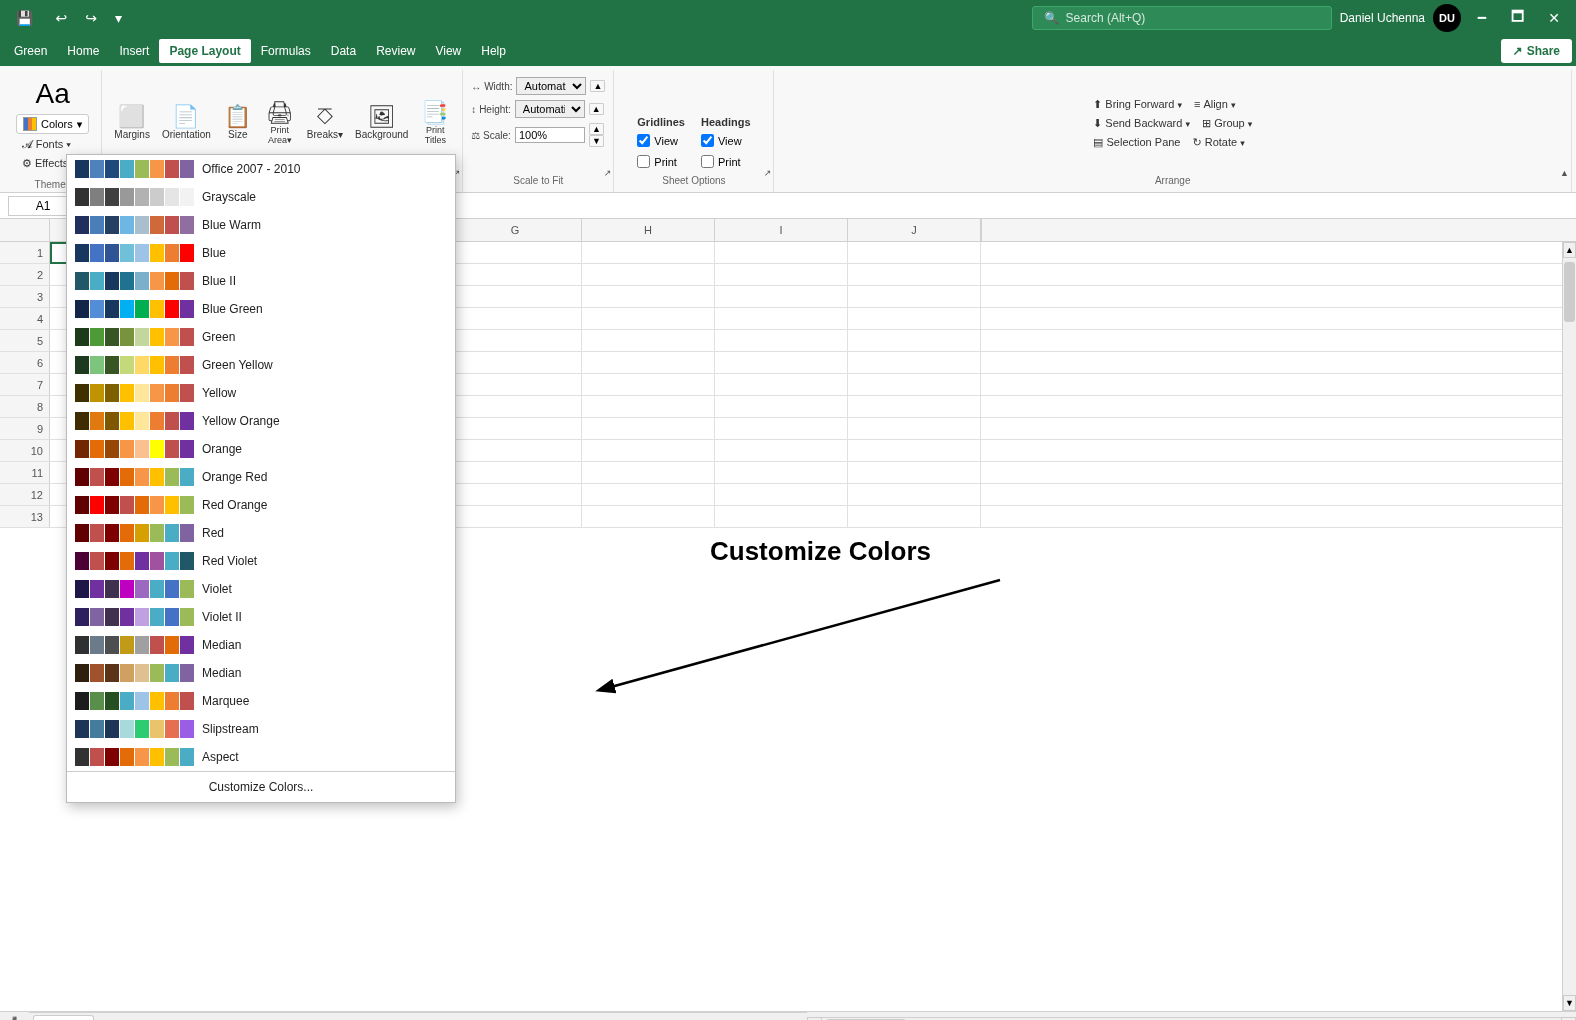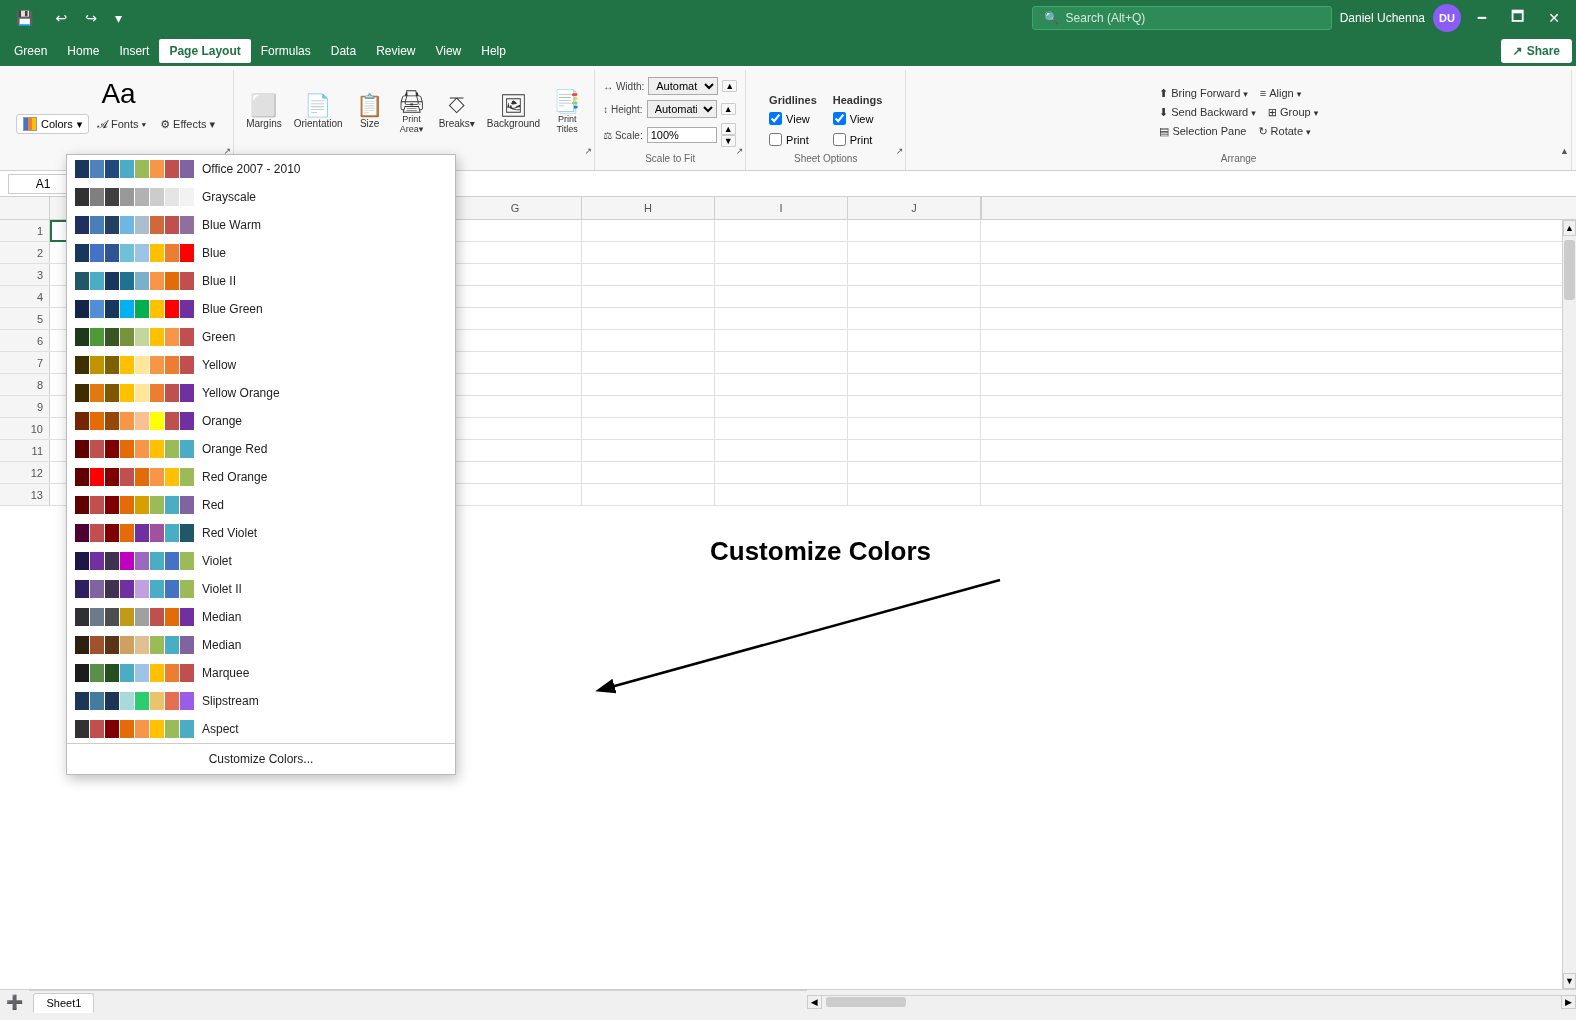--- a/index.html
+++ b/index.html
@@ -24,21 +24,21 @@
       border: 1px solid #3ca76a;
       border-radius: 3px;
       color: white;
       padding: 4px 12px;
       width: 300px;
       font-size: 12px;
       display: flex; align-items: center; gap: 6px;
     }
     .search-box input { background: none; border: none; color: white; outline: none; flex: 1; font-size: 12px; }
     .search-box input::placeholder { color: rgba(255,255,255,0.8); }
-    .user-badge { background: #8b5cf6; border-radius: 50%; width: 28px; height: 28px; display: flex; align-items: center; justify-content: center; font-size: 11px; font-weight: bold; color: white; }
+    .user-badge { background: #000000; border-radius: 50%; width: 28px; height: 28px; display: flex; align-items: center; justify-content: center; font-size: 11px; font-weight: bold; color: white; }
     .quickaccess { display: flex; gap: 2px; }
 
     
     #menubar {
       background: #217346;
       color: white;
       height: 30px;
       display: flex;
       align-items: center;
       padding: 0 4px;
@@ -219,21 +219,21 @@
   </button>
 </div>
 
 <div id="ribbon">
 
   <div class="ribbon-group" style="min-width:80px; padding: 0 8px;">
     <div style="display:flex; flex-direction:column; align-items:center; padding:4px;">
       <button class="themes-btn">
         <div class="big-icon">Aa</div>
       </button>
-      <div style="display:flex; gap:2px; width:100%;">
+      <div style="display:flex; flex-direction:column; gap:2px; width:100%;">
         <button class="colors-btn ribbon-btn-active">
           <div class="color-swatch-mini"></div>
           <span>Colors</span>
           <span>▾</span>
         </button>
         <button class="ribbon-btn-sm">𝓐 Fonts ▾</button>
         <button class="ribbon-btn-sm">⚙ Effects ▾</button>
       </div>
     </div>
     <div class="ribbon-group-label">Themes</div>
@@ -463,20 +463,33 @@
             <div class="swatch" style="background: rgb(119, 147, 60);"></div>
             <div class="swatch" style="background: rgb(195, 214, 155);"></div>
             <div class="swatch" style="background: rgb(255, 192, 0);"></div>
             <div class="swatch" style="background: rgb(247, 150, 70);"></div>
             <div class="swatch" style="background: rgb(192, 80, 77);"></div>
           </div>
           <span class="theme-name">Green</span>
         </div>
         <div class="color-theme-item">
           <div class="color-swatches">
+            <div class="swatch" style="background: rgb(30, 58, 30);"></div>
+            <div class="swatch" style="background: rgb(125, 196, 125);"></div>
+            <div class="swatch" style="background: rgb(55, 86, 35);"></div>
+            <div class="swatch" style="background: rgb(196, 217, 122);"></div>
+            <div class="swatch" style="background: rgb(255, 217, 102);"></div>
+            <div class="swatch" style="background: rgb(255, 192, 0);"></div>
+            <div class="swatch" style="background: rgb(237, 125, 49);"></div>
+            <div class="swatch" style="background: rgb(192, 80, 77);"></div>
+          </div>
+          <span class="theme-name">Green Yellow</span>
+        </div>
+        <div class="color-theme-item">
+          <div class="color-swatches">
             <div class="swatch" style="background: rgb(63, 48, 0);"></div>
             <div class="swatch" style="background: rgb(192, 148, 0);"></div>
             <div class="swatch" style="background: rgb(127, 96, 0);"></div>
             <div class="swatch" style="background: rgb(255, 192, 0);"></div>
             <div class="swatch" style="background: rgb(255, 230, 153);"></div>
             <div class="swatch" style="background: rgb(247, 150, 70);"></div>
             <div class="swatch" style="background: rgb(237, 125, 49);"></div>
             <div class="swatch" style="background: rgb(192, 80, 77);"></div>
           </div>
           <span class="theme-name">Yellow</span>

